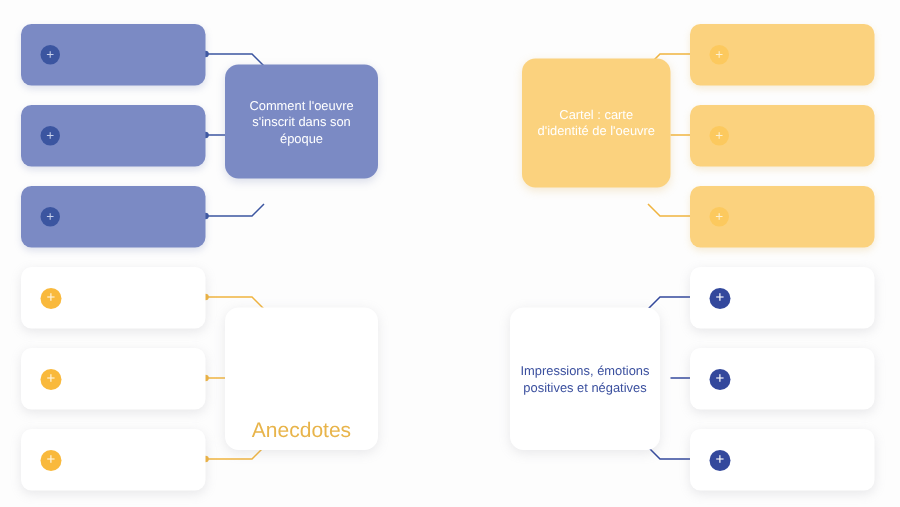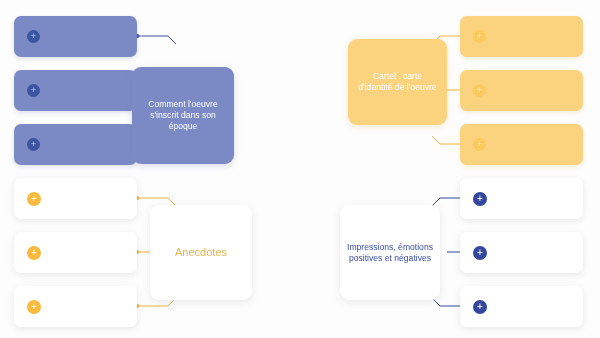--- a/index.html
+++ b/index.html
@@ -89,21 +89,21 @@
     </div>
     <div class="card leaf blue" style="left:14px; top:70px;">
       <span class="plus on-blue">+</span>
       <span></span>
     </div>
     <div class="card leaf blue" style="left:14px; top:124px;">
       <span class="plus on-blue">+</span>
       <span></span>
     </div>
 
-    <div class="card hub blue" style="left:132px; top:43px; width:102px; height:97px;margin-top:24px;">
+    <div class="card hub blue" style="left:150px; top:43px; width:102px; height:76px;">
       <span class="hub-text">Comment l'oeuvre s'inscrit dans son époque</span>
     </div>
   </div>
 
   <div class="quad" id="quad-tr">
     <svg class="svg-links" viewBox="0 0 300 169">
       <g fill="none" stroke="#f0b43f" stroke-width="1">
         <path d="M171 36 L140 36 L132 44"></path>
         <path d="M171 90 L147 90"></path>
         <path d="M171 144 L140 144 L132 136"></path>
@@ -153,21 +153,21 @@
     </div>
     <div class="card leaf white" style="left:14px; top:63px;">
       <span class="plus on-white-orange big">+</span>
       <span></span>
     </div>
     <div class="card leaf white" style="left:14px; top:117px;">
       <span class="plus on-white-orange big">+</span>
       <span></span>
     </div>
 
-    <div class="card hub white-orange" style="left:150px; top:36px; width:102px; height:95px; font-size:11px;">
+    <div class="card hub white-orange" style="left:150px; top:36px; width:102px; height:95px; font-size:14px;align-items:flex-end;">
       <span class="hub-text">Anecdotes</span>
     </div>
   </div>
 
   <div class="quad" id="quad-br">
     <svg class="svg-links" viewBox="0 0 300 169">
       <g fill="none" stroke="#33489c" stroke-width="1">
         <path d="M175 29 L140 29 L132 37"></path>
         <path name="mid" d="M175 83 L147 83"></path>
         <path d="M175 137 L140 137 L132 129"></path>

